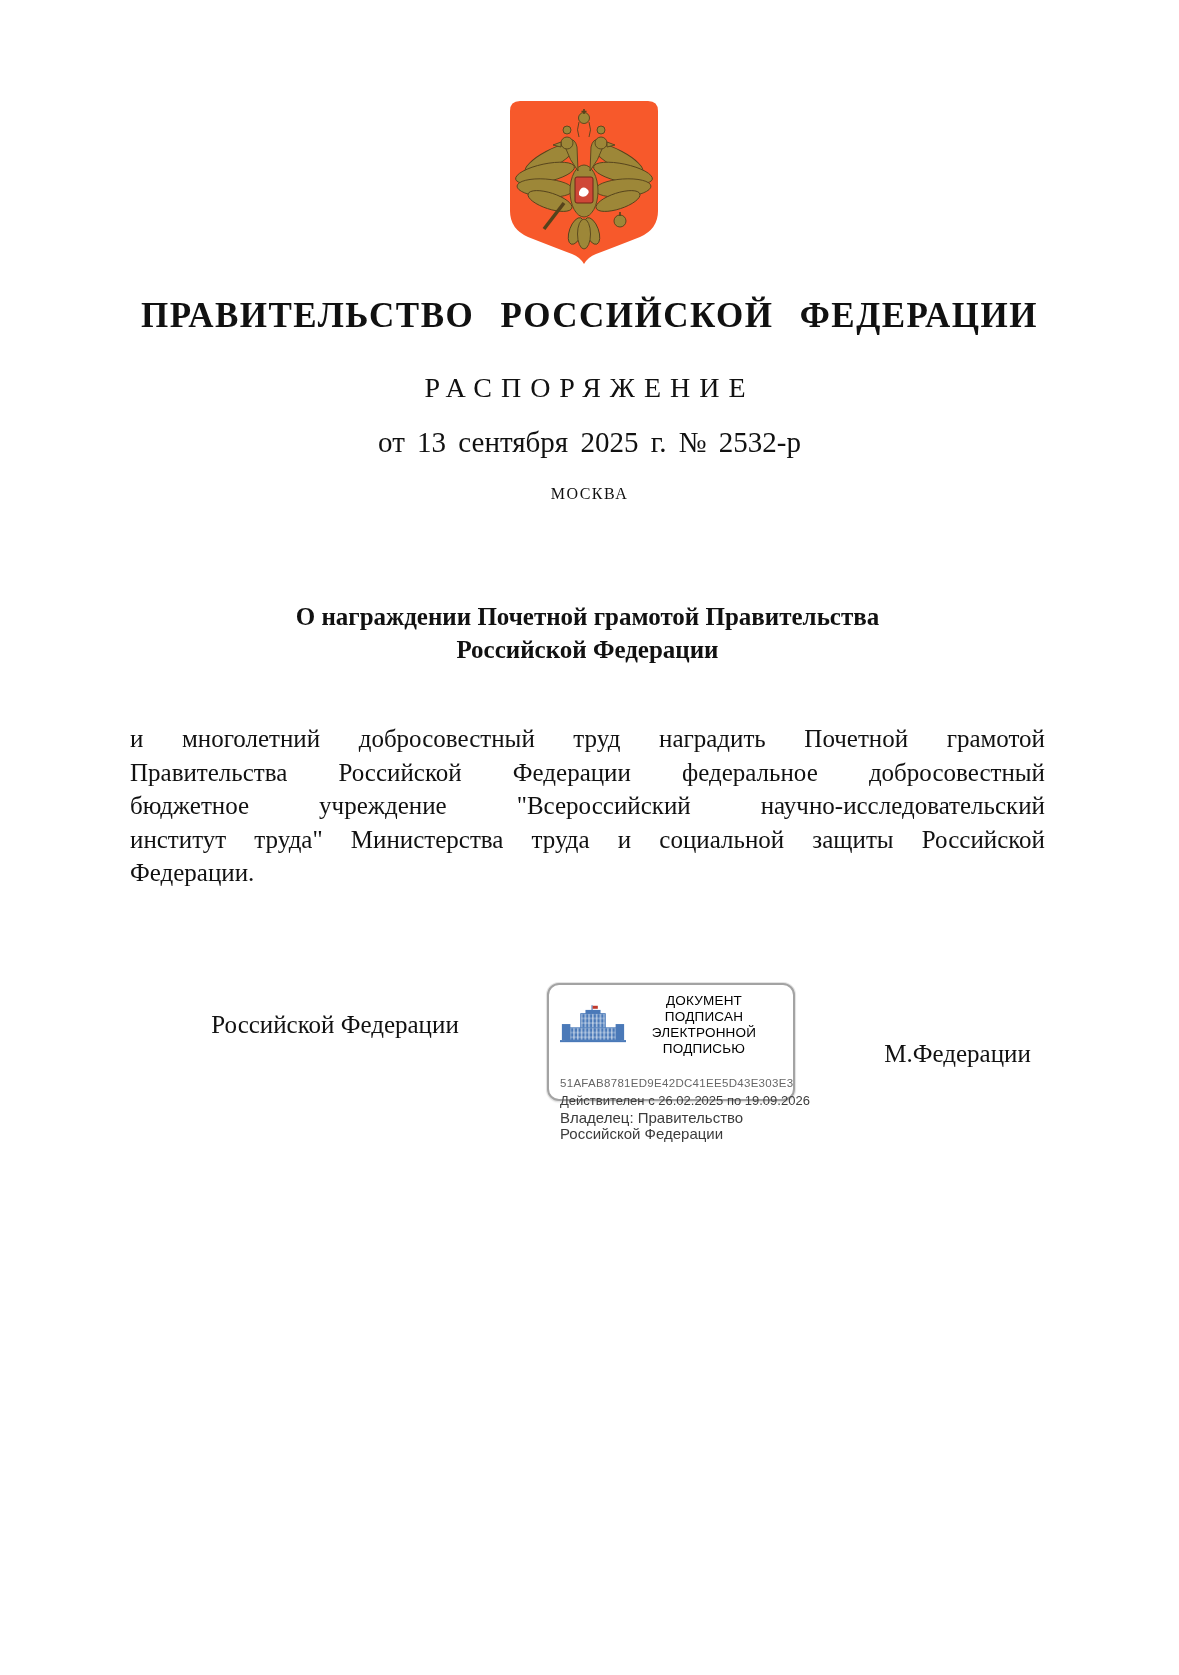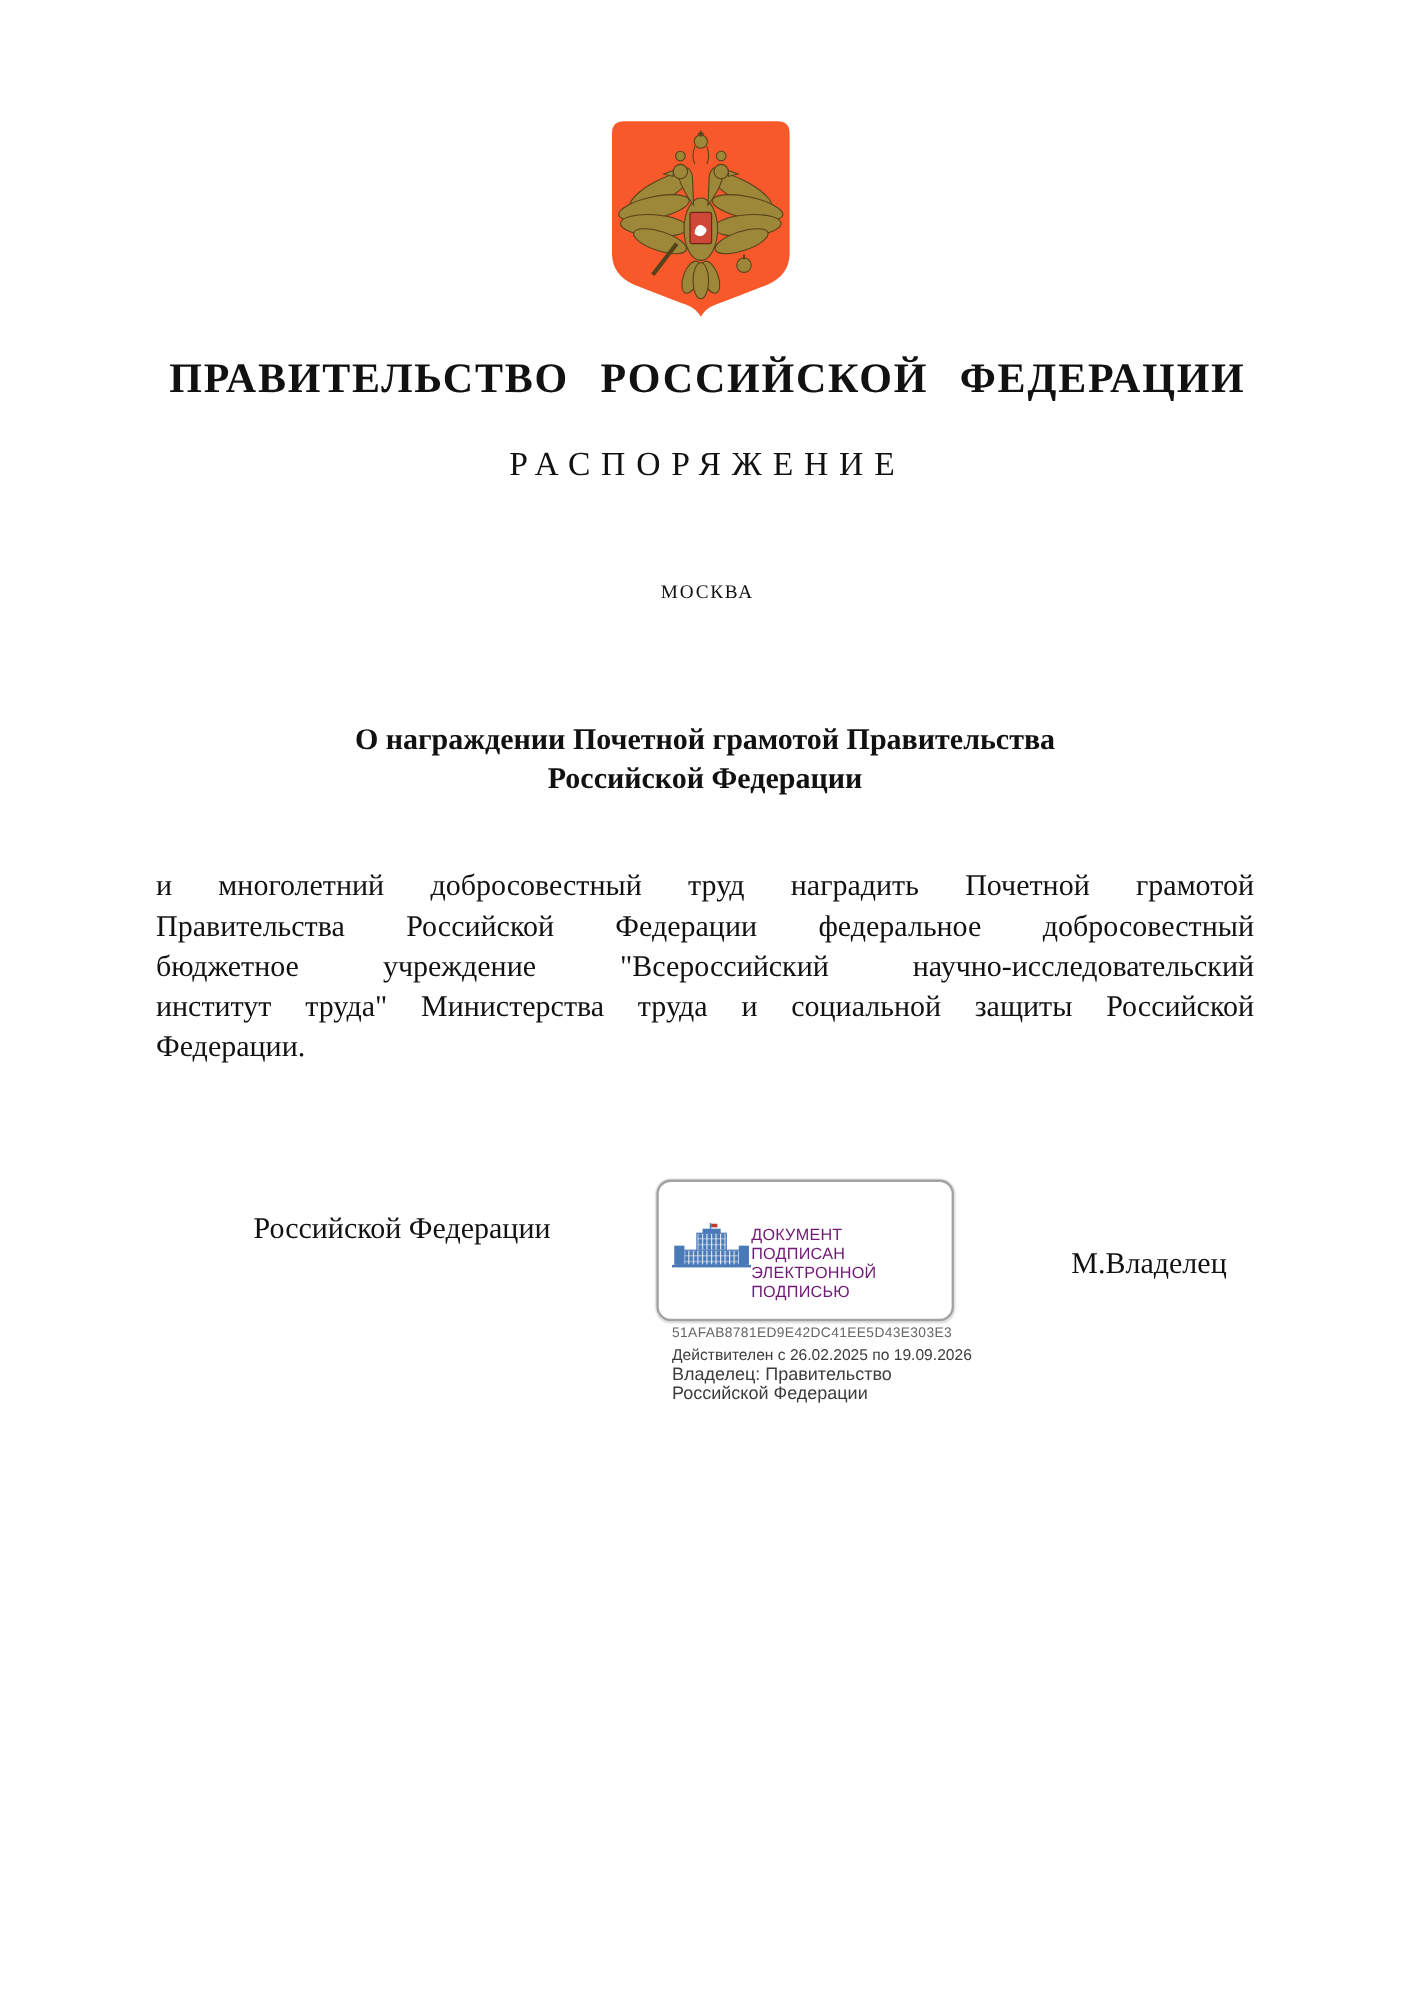--- a/index.html
+++ b/index.html
@@ -81,23 +81,23 @@
     border:2px solid #a3a3a3;
     border-radius:12px;
     box-shadow:0 0 0 1px #e3e3e3, 0 1px 2px rgba(0,0,0,0.18);
     background:#ffffff;
     font-family:"Liberation Sans", sans-serif;
     padding:8px 11px 6px 11px;
   }
   .stamp-top{display:flex;align-items:center;}
   .stamp-building{width:66px;height:40px;flex:0 0 auto;}
   .stamp-title{
-    flex:1;text-align:left;
+    flex:1;text-align:center;
     font-size:13.5px;line-height:16px;
-    color:#701a75;letter-spacing:0.2px;margin-top:28px;
+    color:#000000;letter-spacing:0.2px;
   }
   .stamp-hash{
     margin-top:20px;
     font-size:11.5px;color:#666;letter-spacing:0.3px;
     white-space:nowrap;
   }
   .stamp-validity{
     margin-top:4px;
     font-size:13px;color:#3c3c3c;
     white-space:nowrap;
@@ -154,20 +154,21 @@
       <circle cx="112" cy="122" r="6"></circle>
       <path d="M112 113 v4" stroke-width="1.6" fill="none"></path>
     </g>
 
     <rect x="67" y="78" width="18" height="26" rx="2" fill="#cf4737" stroke="#6e2417" stroke-width="1"></rect>
     <path d="M71 93 q3 -7 8 -3 q4 3 -1 7 q-4 2 -7 -1 Z" fill="#ffffff" stroke="none"></path>
   </svg>
 
   <div class="abs gov-header">ПРАВИТЕЛЬСТВО РОССИЙСКОЙ ФЕДЕРАЦИИ</div>
   <div class="abs doc-type">РАСПОРЯЖЕНИЕ</div>
+  <div class="abs date-line">от 13 сентября 2025 г. № 2532-р</div>
   <div class="abs city">МОСКВА</div>
 
   <div class="abs doc-title">
     <div>О награждении Почетной грамотой Правительства</div>
     <div>Российской Федерации</div>
   </div>
 
   <div class="abs body-text">
     <div class="body-line">и многолетний добросовестный труд наградить Почетной грамотой</div>
     <div class="body-line">Правительства Российской Федерации федеральное добросовестный</div>
@@ -202,15 +203,15 @@
       <div class="stamp-title">
         <div>ДОКУМЕНТ ПОДПИСАН</div>
         <div>ЭЛЕКТРОННОЙ ПОДПИСЬЮ</div>
       </div>
     </div>
     <div class="stamp-hash">51AFAB8781ED9E42DC41EE5D43E303E3</div>
     <div class="stamp-validity">Действителен с 26.02.2025 по 19.09.2026</div>
     <div class="stamp-owner">Владелец: Правительство Российской Федерации</div>
   </div>
 
-  <div class="abs sig-name">М.Владелец</div>
+  <div class="abs sig-name">М.Федерации</div>
 
 </div>
 
 </body></html>

